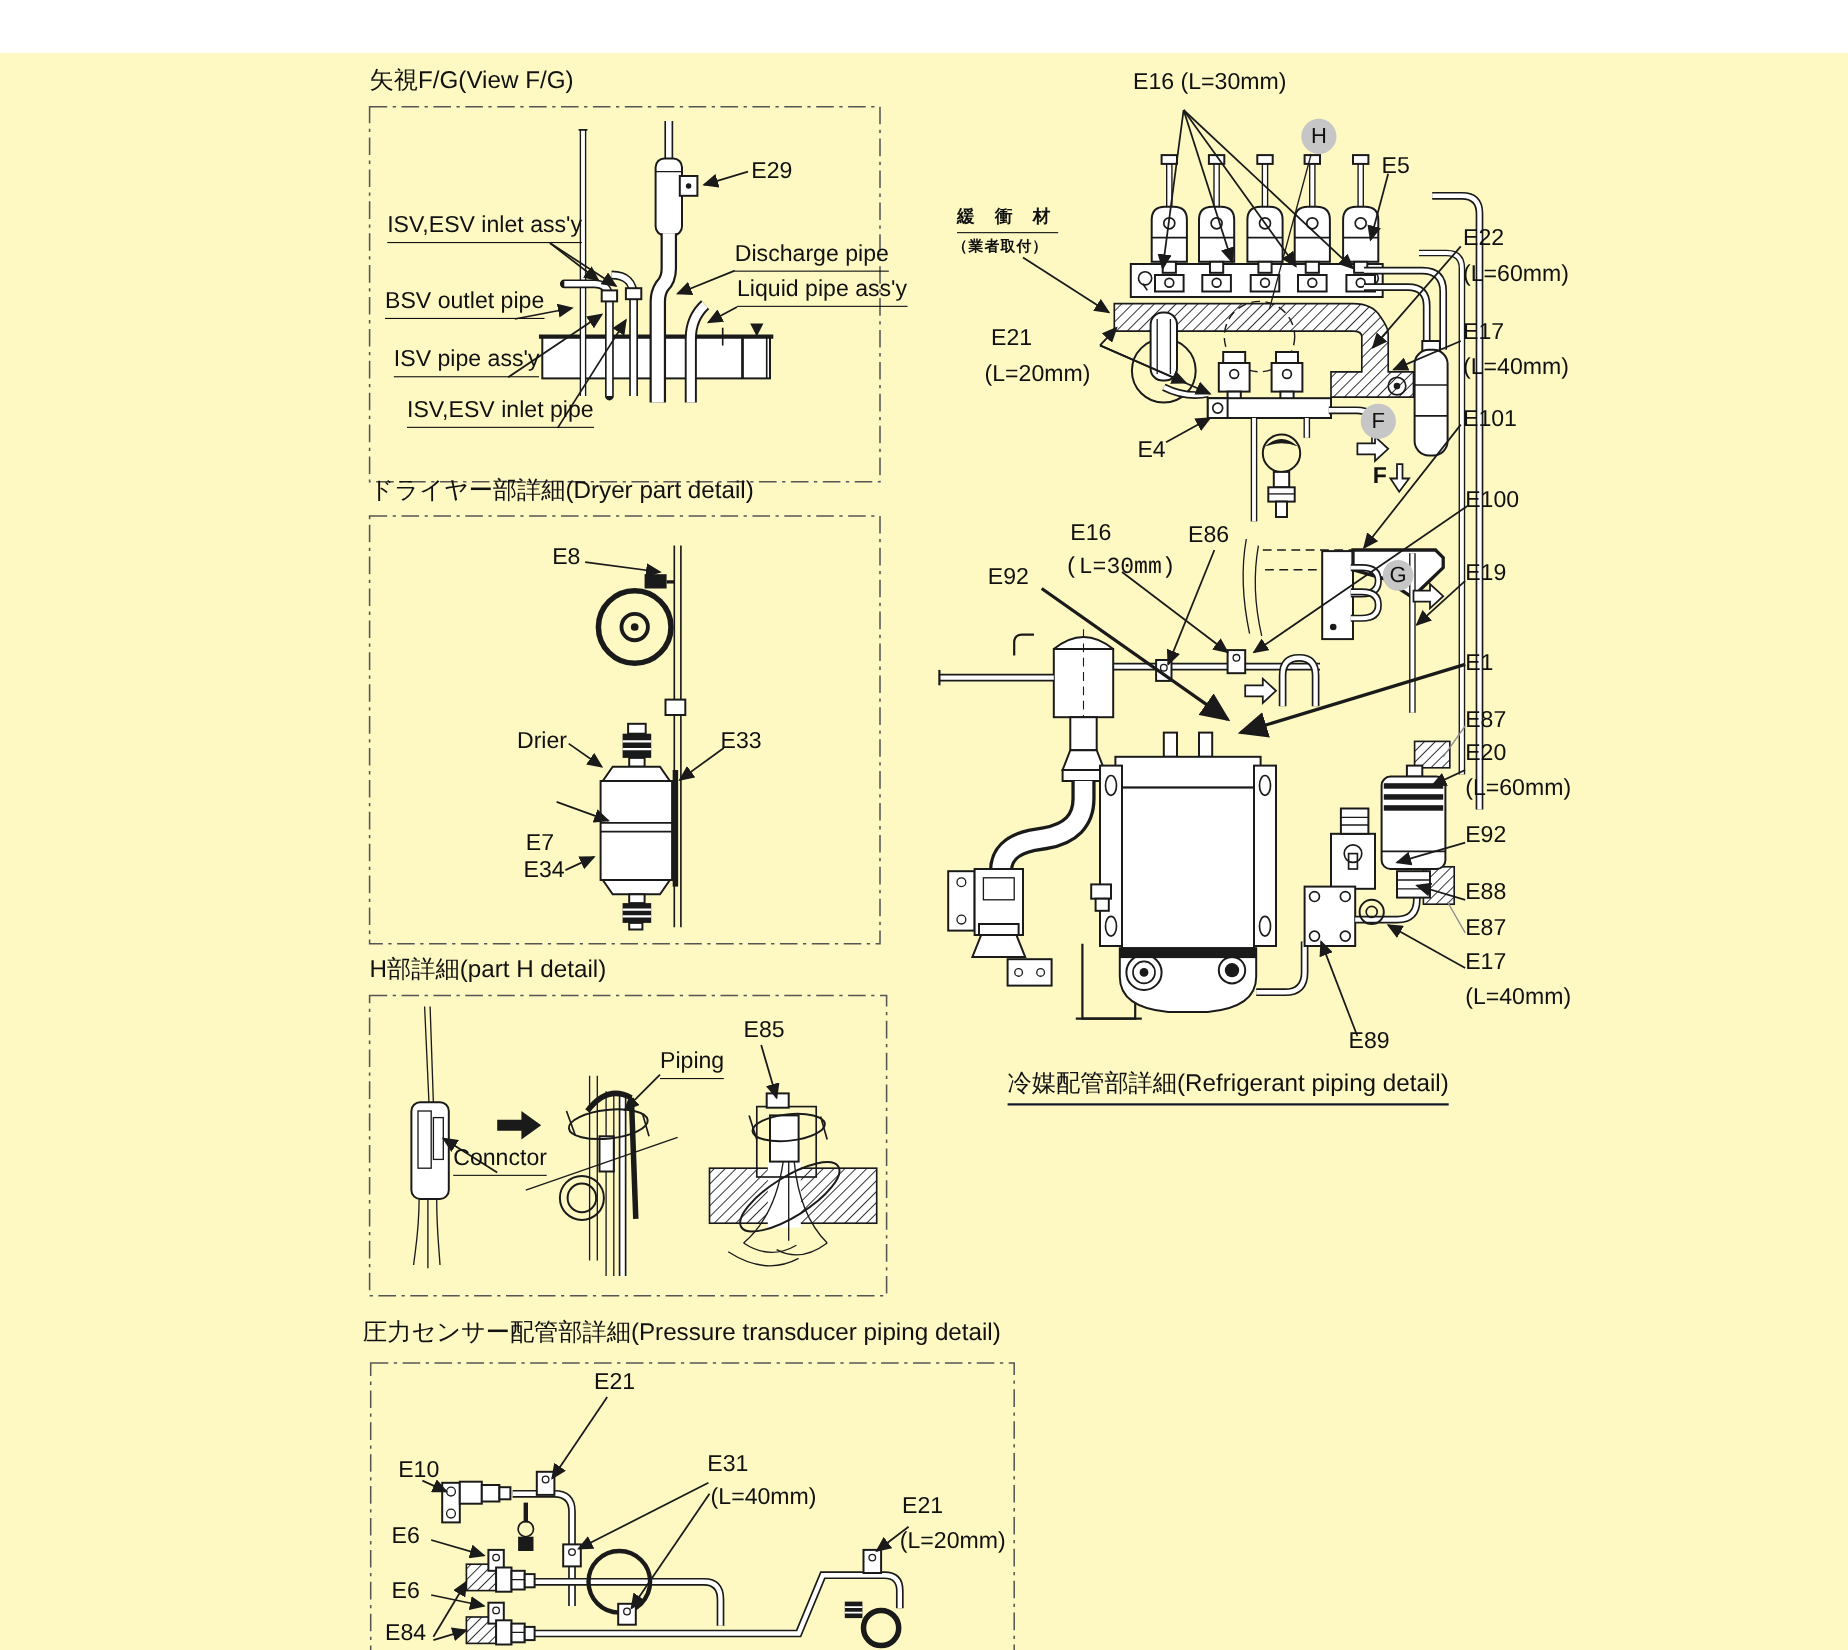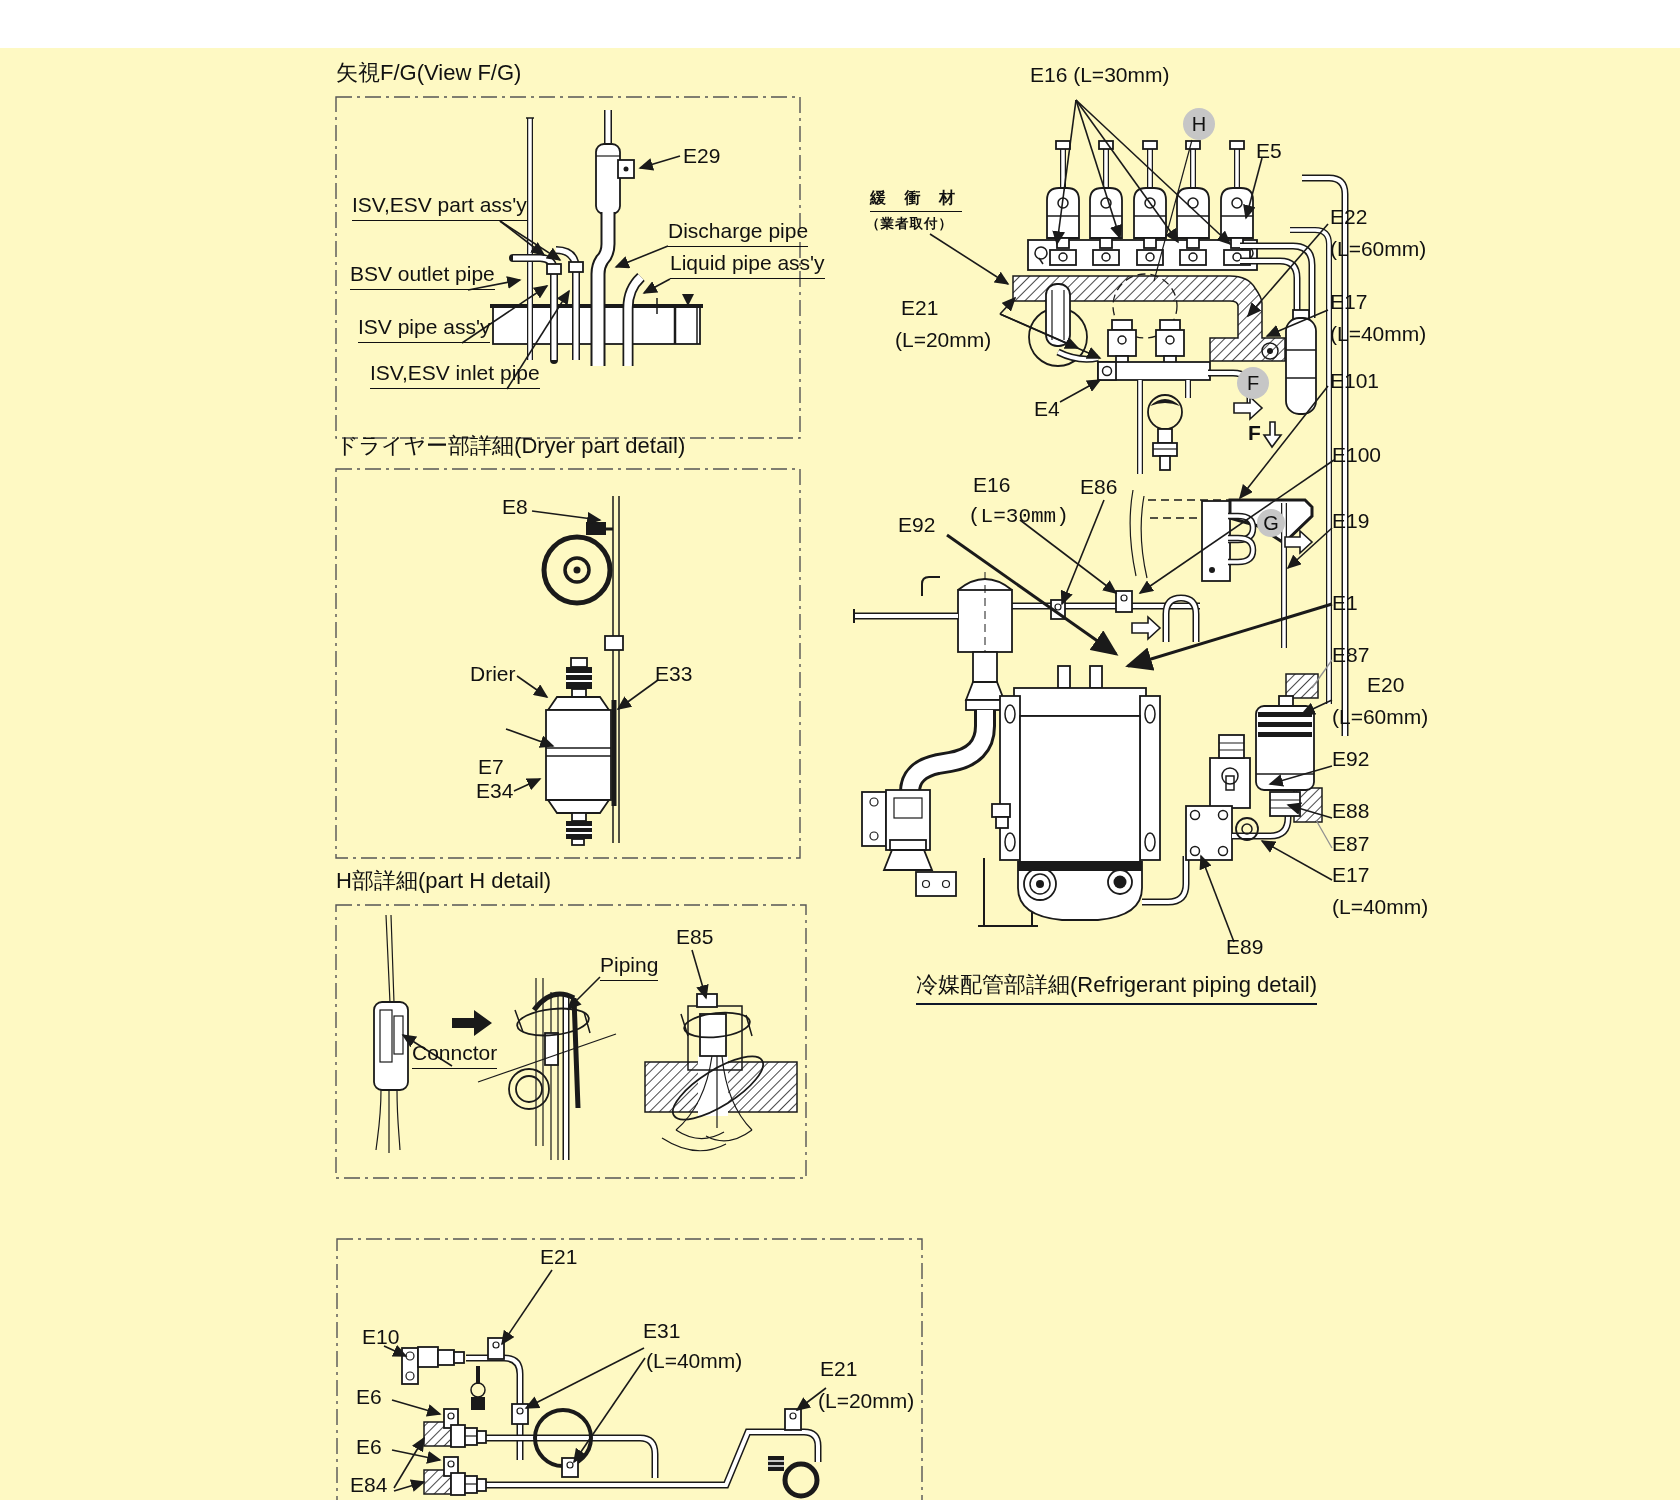--- a/index.html
+++ b/index.html
@@ -429,39 +429,40 @@
     <path class="ld" d="M1332,770 L1288,757"></path>
     <path class="lg" d="M1332,800 L1316,772"></path>
     <path class="ld" d="M1332,832 L1262,793"></path>
     <path class="ld" d="M1234,894 L1201,808"></path>
     <path class="ld" d="M1060,354 L1100,332"></path>
   </g>
 </svg>
 
 <div class="lbl ttl" style="left:336px;top:12px;">矢視F/G(View F/G)</div>
 <div class="lbl" style="left:683px;top:95px;">E29</div>
-<div class="lbl ul" style="left:352px;top:144px;">ISV,ESV part ass'y</div>
+<div class="lbl ul" style="left:352px;top:144px;">ISV,ESV inlet ass'y</div>
 <div class="lbl ul" style="left:668px;top:170px;">Discharge pipe</div>
 <div class="lbl ul" style="left:670px;top:202px;">Liquid pipe ass'y</div>
 <div class="lbl ul" style="left:350px;top:213px;">BSV outlet pipe</div>
 <div class="lbl ul" style="left:358px;top:266px;">ISV pipe ass'y</div>
 <div class="lbl ul" style="left:370px;top:312px;">ISV,ESV inlet pipe</div>
 
 <div class="lbl ttl" style="left:336px;top:385px;">ドライヤー部詳細(Dryer part detail)</div>
 <div class="lbl" style="left:502px;top:446px;">E8</div>
 <div class="lbl" style="left:470px;top:613px;">Drier</div>
 <div class="lbl" style="left:655px;top:613px;">E33</div>
 <div class="lbl" style="left:478px;top:706px;">E7</div>
 <div class="lbl" style="left:476px;top:730px;">E34</div>
 
 <div class="lbl ttl" style="left:336px;top:820px;">H部詳細(part H detail)</div>
 <div class="lbl" style="left:676px;top:876px;">E85</div>
 <div class="lbl ul" style="left:600px;top:904px;">Piping</div>
 <div class="lbl ul" style="left:412px;top:992px;">Connctor</div>
 
+<div class="lbl ttl" style="left:330px;top:1150px;">圧力センサー配管部詳細(Pressure transducer piping detail)</div>
 <div class="lbl" style="left:540px;top:1196px;">E21</div>
 <div class="lbl" style="left:643px;top:1270px;">E31</div>
 <div class="lbl" style="left:646px;top:1300px;">(L=40mm)</div>
 <div class="lbl" style="left:362px;top:1276px;">E10</div>
 <div class="lbl" style="left:356px;top:1336px;">E6</div>
 <div class="lbl" style="left:356px;top:1386px;">E6</div>
 <div class="lbl" style="left:350px;top:1424px;">E84</div>
 <div class="lbl" style="left:820px;top:1308px;">E21</div>
 <div class="lbl" style="left:818px;top:1340px;">(L=20mm)</div>
 
@@ -482,21 +483,21 @@
 <div class="lbl" style="left:1332px;top:394px;">E100</div>
 <div class="lbl" style="left:1034px;top:348px;">E4</div>
 <div class="lbl" style="left:973px;top:424px;">E16</div>
 <div class="lbl" style="left:968px;top:456px;font-family:Liberation Mono, monospace;">(L=30mm)</div>
 <div class="lbl" style="left:1080px;top:426px;">E86</div>
 <div class="lbl" style="left:898px;top:464px;">E92</div>
 <div class="mk" style="left:1257px;top:461px;width:28px;height:28px;">G</div>
 <div class="lbl" style="left:1332px;top:460px;">E19</div>
 <div class="lbl" style="left:1332px;top:542px;">E1</div>
 <div class="lbl" style="left:1332px;top:594px;">E87</div>
-<div class="lbl" style="left:1332px;top:624px;padding-left:35px;">E20</div>
+<div class="lbl" style="left:1332px;top:624px;">E20</div>
 <div class="lbl" style="left:1332px;top:656px;">(L=60mm)</div>
 <div class="lbl" style="left:1332px;top:698px;">E92</div>
 <div class="lbl" style="left:1332px;top:750px;">E88</div>
 <div class="lbl" style="left:1332px;top:783px;">E87</div>
 <div class="lbl" style="left:1332px;top:814px;">E17</div>
 <div class="lbl" style="left:1332px;top:846px;">(L=40mm)</div>
 <div class="lbl" style="left:1226px;top:886px;">E89</div>
 <div class="lbl ttl rt-title" style="left:916px;top:924px;">冷媒配管部詳細(Refrigerant piping detail)</div>
 
 </div>

